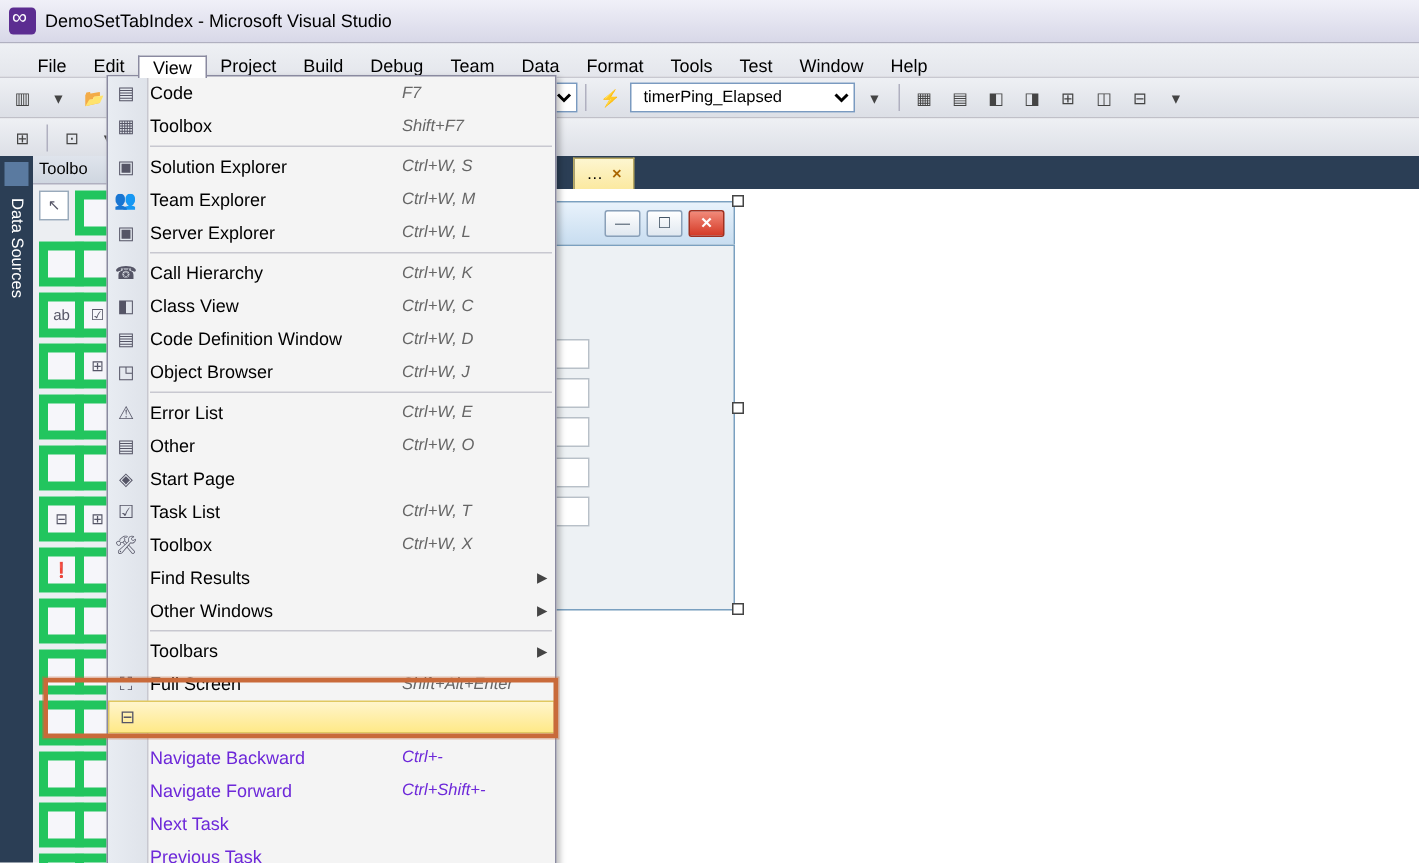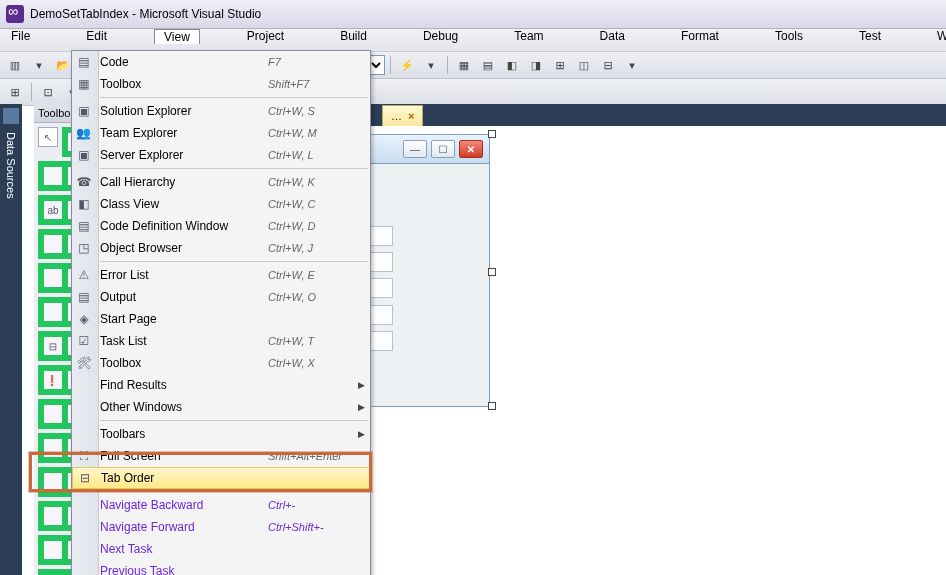--- a/index.html
+++ b/index.html
@@ -1,33 +1,33 @@
 <!DOCTYPE html>
 <html><head>
 <meta charset="utf-8">
 <style>
   html,body{margin:0;padding:0;font-family:"Segoe UI",Tahoma,sans-serif;font-size:12px;color:#000;background:#fff;width:946px;height:575px;overflow:hidden;}
   .title-bar{height:28px;background:linear-gradient(#f0f0f8,#d8d8e8);display:flex;align-items:center;padding:0 6px;border-bottom:1px solid #b0b0c0;}
   .title-bar .vs-logo{width:18px;height:18px;background:#5c2d91;border-radius:3px;margin-right:6px;position:relative;}
   .title-bar .vs-logo::after{content:"∞";color:#fff;font-size:14px;position:absolute;top:-2px;left:2px;}
-  .menu-bar{height:22px;background:linear-gradient(#eef0f4,#e4e6ec);display:flex;align-items:flex-start;border-bottom:1px solid #c8c8d0;padding-left:2px;gap:38px;}
+  .menu-bar{height:22px;background:linear-gradient(#eef0f4,#e4e6ec);display:flex;align-items:flex-end;border-bottom:1px solid #c8c8d0;padding-left:16px;}
   .menu-item{padding:0 9px;display:flex;align-items:center;cursor:default;}
   .menu-item.open{background:#fff;border:1px solid #8a8aa0;border-bottom:none;margin-bottom:-1px;position:relative;z-index:30;}
   .toolbar-row{height:26px;background:linear-gradient(#eef0f4,#dcdfe6);border-bottom:1px solid #c0c0c8;display:flex;align-items:center;padding:0 4px;gap:2px;}
   .tb-btn{width:20px;height:20px;border:1px solid transparent;display:flex;align-items:center;justify-content:center;font-size:11px;color:#444;}
   .tb-sep{width:1px;height:18px;background:#b0b0c0;margin:0 3px;}
   .tb-select{height:20px;border:1px solid #7a9ac0;background:#fff;font-size:11px;padding:0 4px;}
   .tb-select.debug{width:90px;}
   .tb-select.proc{width:150px;}
   .tb-play{color:#2a8a2a;}
   .content-area{position:absolute;top:104px;bottom:0;left:0;right:0;}
   .left-rail{position:absolute;left:0;top:0;bottom:0;width:22px;background:#2b3e55;display:flex;flex-direction:column;align-items:center;padding-top:4px;gap:2px;}
   .rail-tab{writing-mode:vertical-lr;color:#fff;font-size:11px;padding:6px 2px;}
   .rail-icon{width:16px;height:16px;background:#5a7aa0;}
-  .toolbox-panel{position:absolute;left:34px;top:0;width:50px;bottom:0;background:#eceef2;border-right:1px solid #b0b0c0;}
+  .toolbox-panel{position:absolute;left:22px;top:0;width:50px;bottom:0;background:#eceef2;border-right:1px solid #b0b0c0;}
   .toolbox-head{background:linear-gradient(#dfe4ec,#cfd6e0);height:18px;font-size:11px;display:flex;align-items:center;padding-left:4px;border-bottom:1px solid #b0b0c0;white-space:nowrap;overflow:hidden;}
   .toolbox-grid{display:grid;grid-template-columns:20px 20px;gap:4px;padding:4px;}
   .tbx{width:18px;height:18px;border:6px solid #22c55e;background:#f6f6fa;font-size:10px;display:flex;align-items:center;justify-content:center;color:#556;}
   .tbx.arrow{background:#fff;border:1px solid #9ab;}
   .doc-area{position:absolute;left:72px;top:0;right:0;bottom:0;background:#fff;}
   .tab-strip{height:22px;background:#2b3e55;display:flex;align-items:flex-end;}
   .doc-tab{height:20px;background:linear-gradient(#fdf6d0,#fbe9a0);border:1px solid #b8a860;border-bottom:none;padding:0 8px;display:flex;align-items:center;gap:6px;margin-left:2px;font-size:11px;}
   .doc-tab .close{color:#aa6600;font-weight:bold;}
   .designer{position:relative;background:#fff;height:calc(100% - 22px);}
   .form-wrap{position:absolute;left:14px;top:8px;width:404px;background:#fff;}
@@ -86,20 +86,21 @@
   <span class="tb-btn">⧉</span>
   <span class="tb-btn">📋</span>
   <span class="tb-sep"></span>
   <span class="tb-btn">↶</span>
   <span class="tb-btn">↷</span>
   <span class="tb-sep"></span>
   <span class="tb-btn tb-play">▶</span>
   <select class="tb-select debug"><option>Debug</option></select>
   <span class="tb-sep"></span>
   <span class="tb-btn">⚡</span>
+  <select class="tb-select proc"><option>timerPing_Elapsed</option></select>
   <span class="tb-btn">▾</span>
   <span class="tb-sep"></span>
   <span class="tb-btn">▦</span>
   <span class="tb-btn">▤</span>
   <span class="tb-btn">◧</span>
   <span class="tb-btn">◨</span>
   <span class="tb-btn">⊞</span>
   <span class="tb-btn">◫</span>
   <span class="tb-btn">⊟</span>
   <span class="tb-btn">▾</span>
@@ -261,21 +262,21 @@
       </div>
       <div class="dd-sep"></div>
       <div class="dd-item">
         <span class="dd-icon">⚠</span>
         <span class="dd-label">Error List</span>
         <span class="dd-short">Ctrl+W, E</span>
         <span class="dd-arrow"></span>
       </div>
       <div class="dd-item">
         <span class="dd-icon">▤</span>
-        <span class="dd-label">Output</span>
+        <span class="dd-label">Other</span>
         <span class="dd-short">Ctrl+W, O</span>
         <span class="dd-arrow"></span>
       </div>
       <div class="dd-item">
         <span class="dd-icon">◈</span>
         <span class="dd-label">Start Page</span>
         <span class="dd-short"></span>
         <span class="dd-arrow"></span>
       </div>
       <div class="dd-item">
@@ -310,21 +311,20 @@
         <span class="dd-arrow">▶</span>
       </div>
       <div class="dd-item">
         <span class="dd-icon">⛶</span>
         <span class="dd-label">Full Screen</span>
         <span class="dd-short">Shift+Alt+Enter</span>
         <span class="dd-arrow"></span>
       </div>
       <div class="dd-item highlighted">
         <span class="dd-icon">⊟</span>
-        <span class="dd-label">Tab Order</span>
         <span class="dd-short"></span>
         <span class="dd-arrow"></span>
       </div>
       <div class="dd-sep"></div>
       <div class="dd-item disabled">
         <span class="dd-icon"></span>
         <span class="dd-label">Navigate Backward</span>
         <span class="dd-short">Ctrl+-</span>
         <span class="dd-arrow"></span>
       </div>

